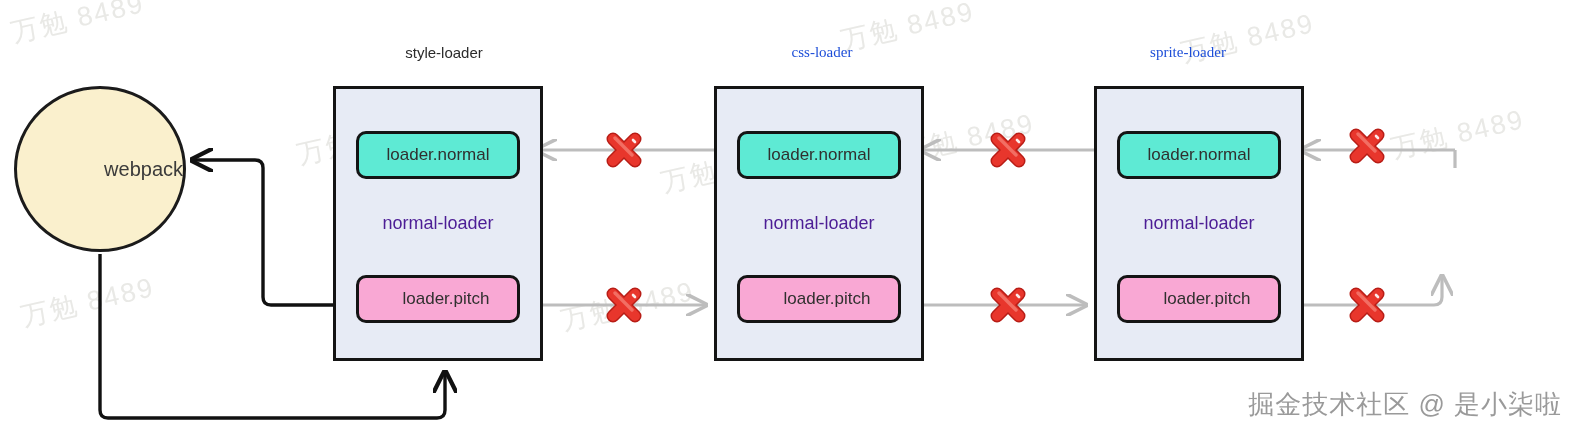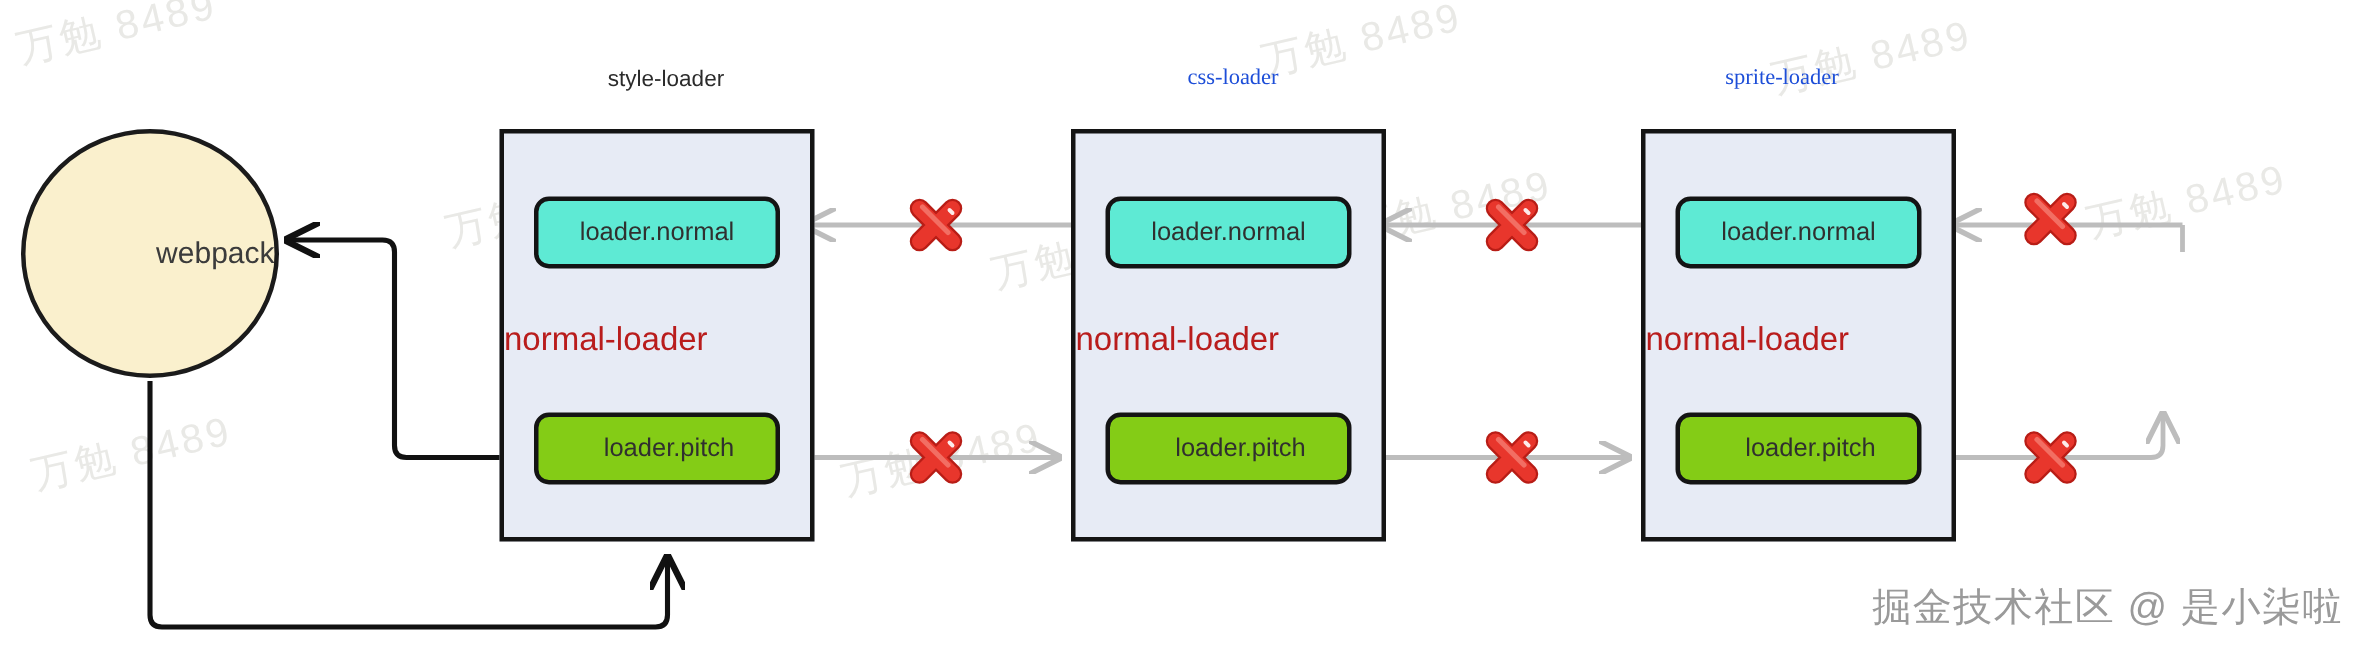--- a/index.html
+++ b/index.html
@@ -91,29 +91,30 @@
     border: 3px solid #141414;
     border-radius: 10px;
     box-sizing: border-box;
     display: flex;
     align-items: center;
     justify-content: center;
     font-size: 17px;
     color: #30302f;
   }
   .slot.normal { top: 42px; background: #5eead4; }
-  .slot.pitch  { top: 186px; background: #84cc16; padding-left: 16px; }
+  .slot.pitch  { top: 186px; background: #f9a8d4; padding-left: 16px; }
 
   .mid-label {
     position: absolute;
     top: 124px;
     left: 0;
     width: 100%;
-    font-size: 22px;
-    color: #b91c1c;
+    text-align: center;
+    font-size: 18px;
+    color: #4c1d95;
   }
 
   
   .file-node {
     position: absolute;
     z-index: 2;
     left: 1363px;
     top: 165px;
     width: 156px;
     height: 108px;

